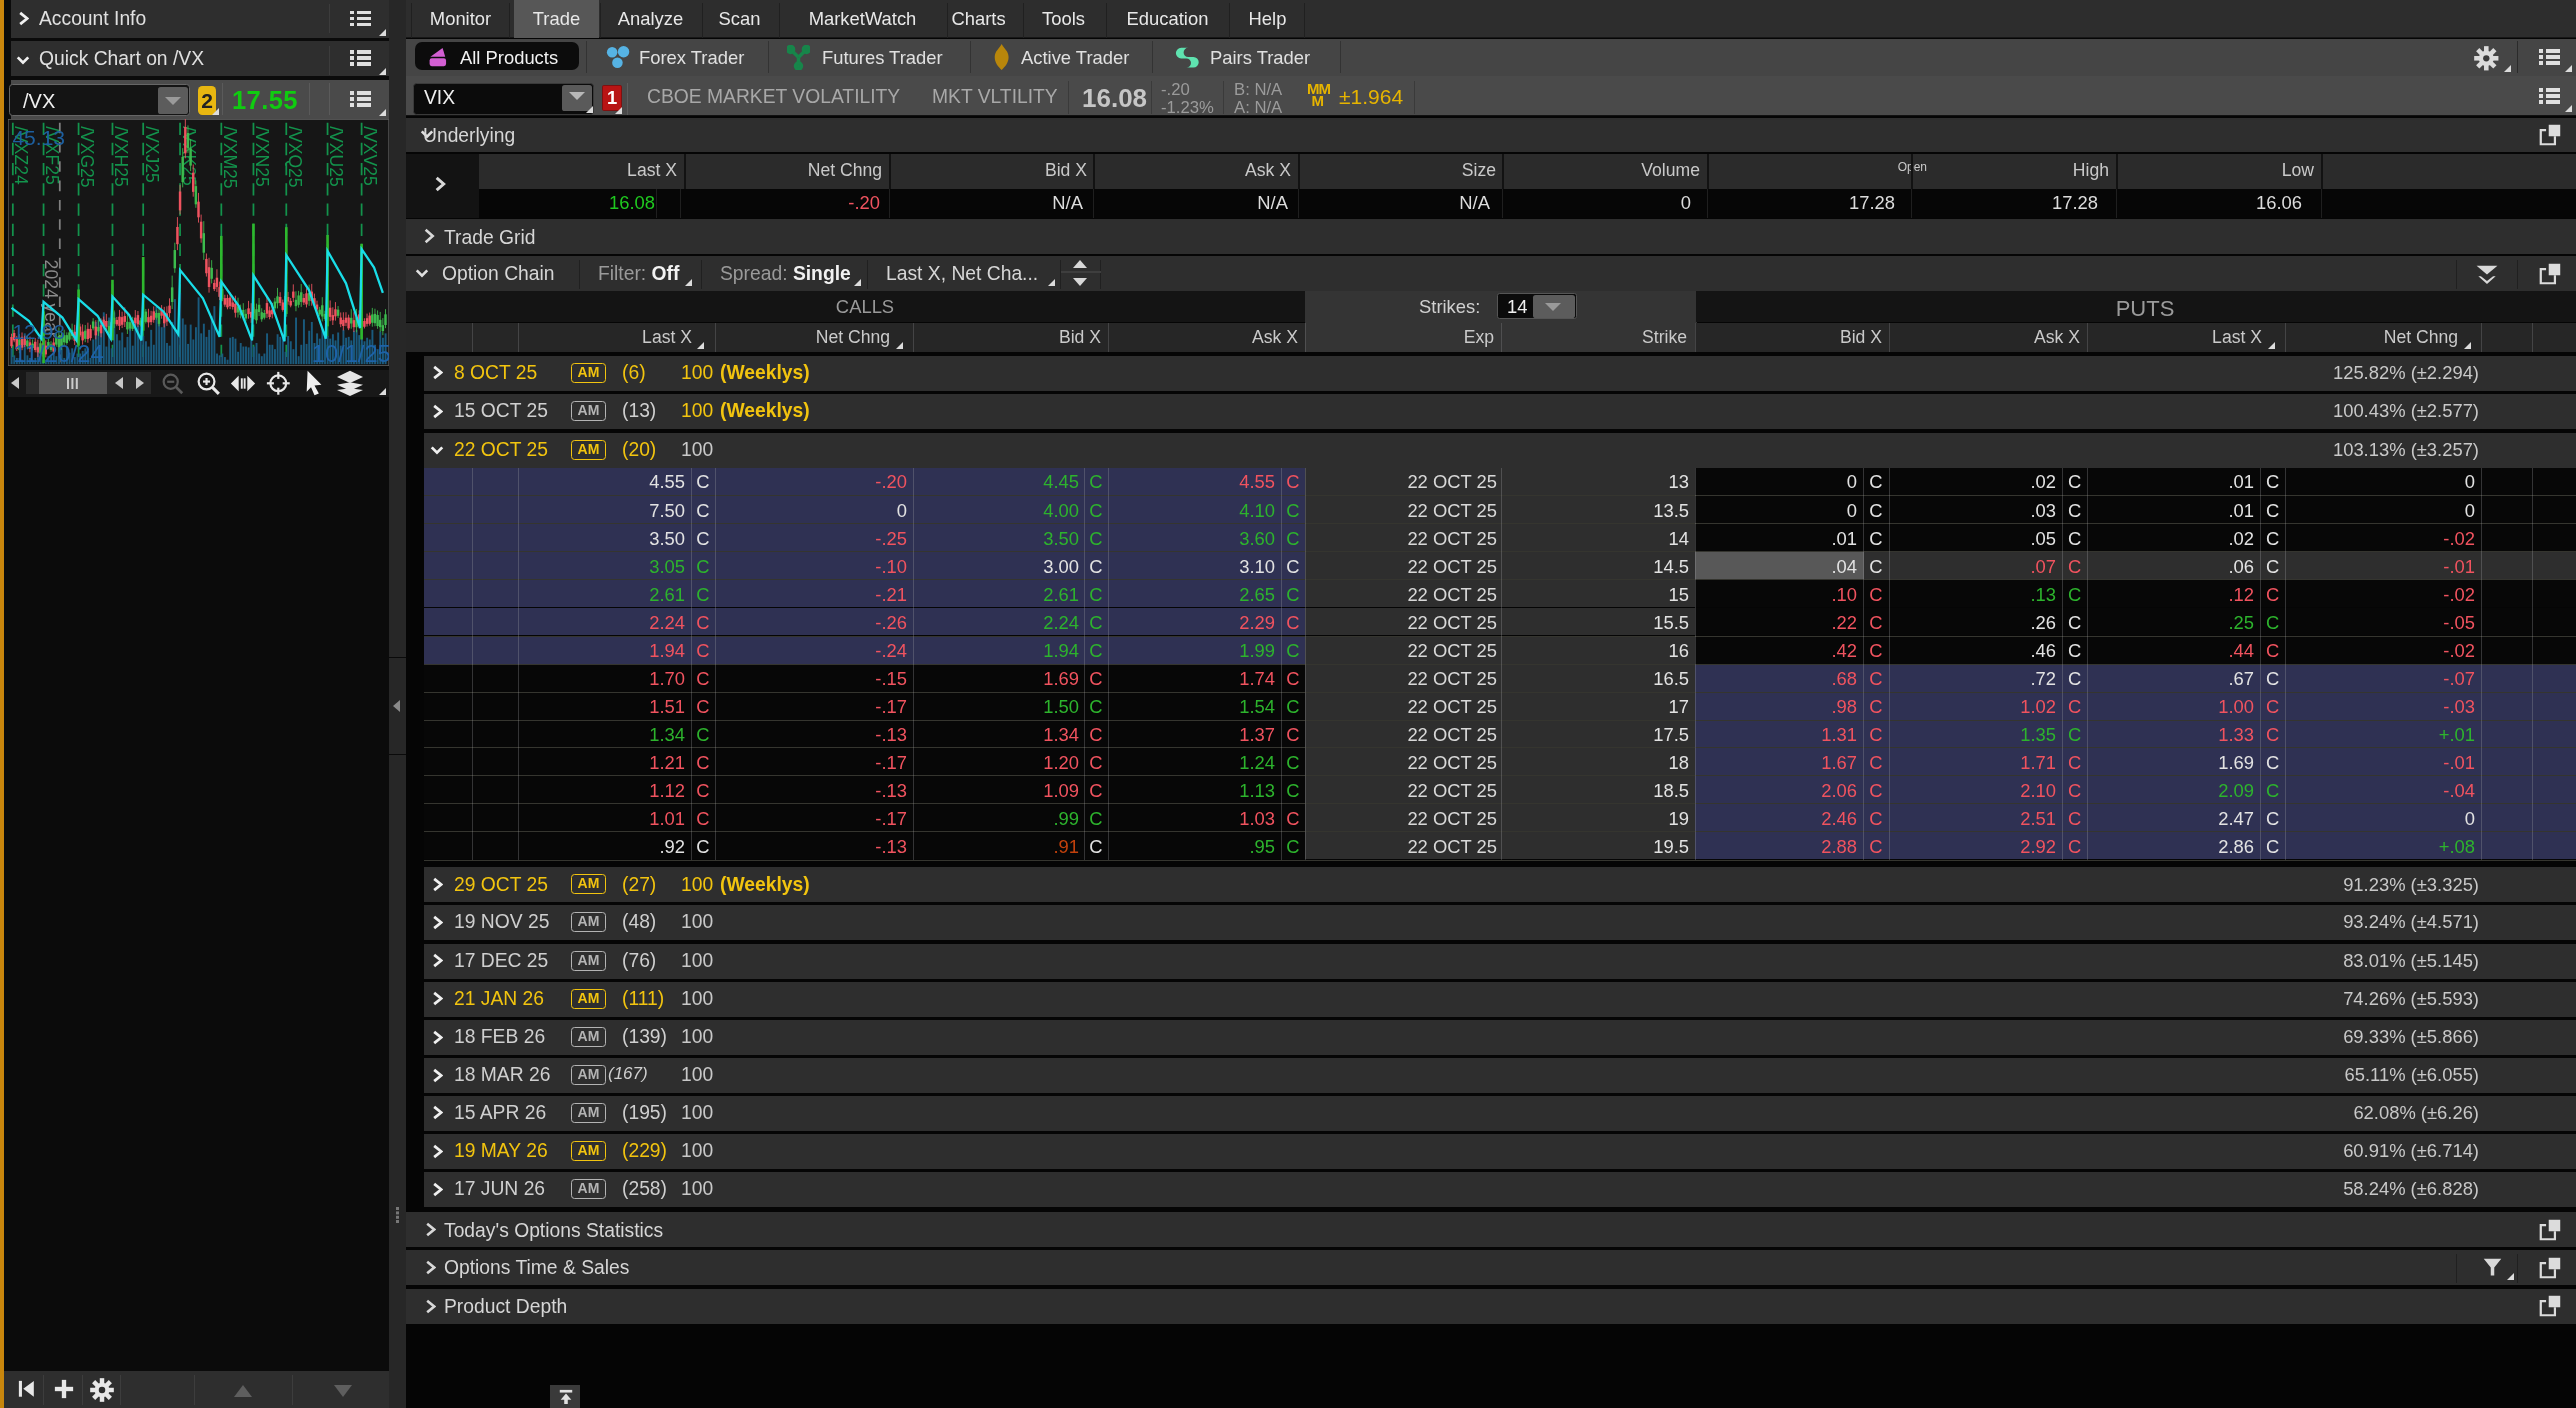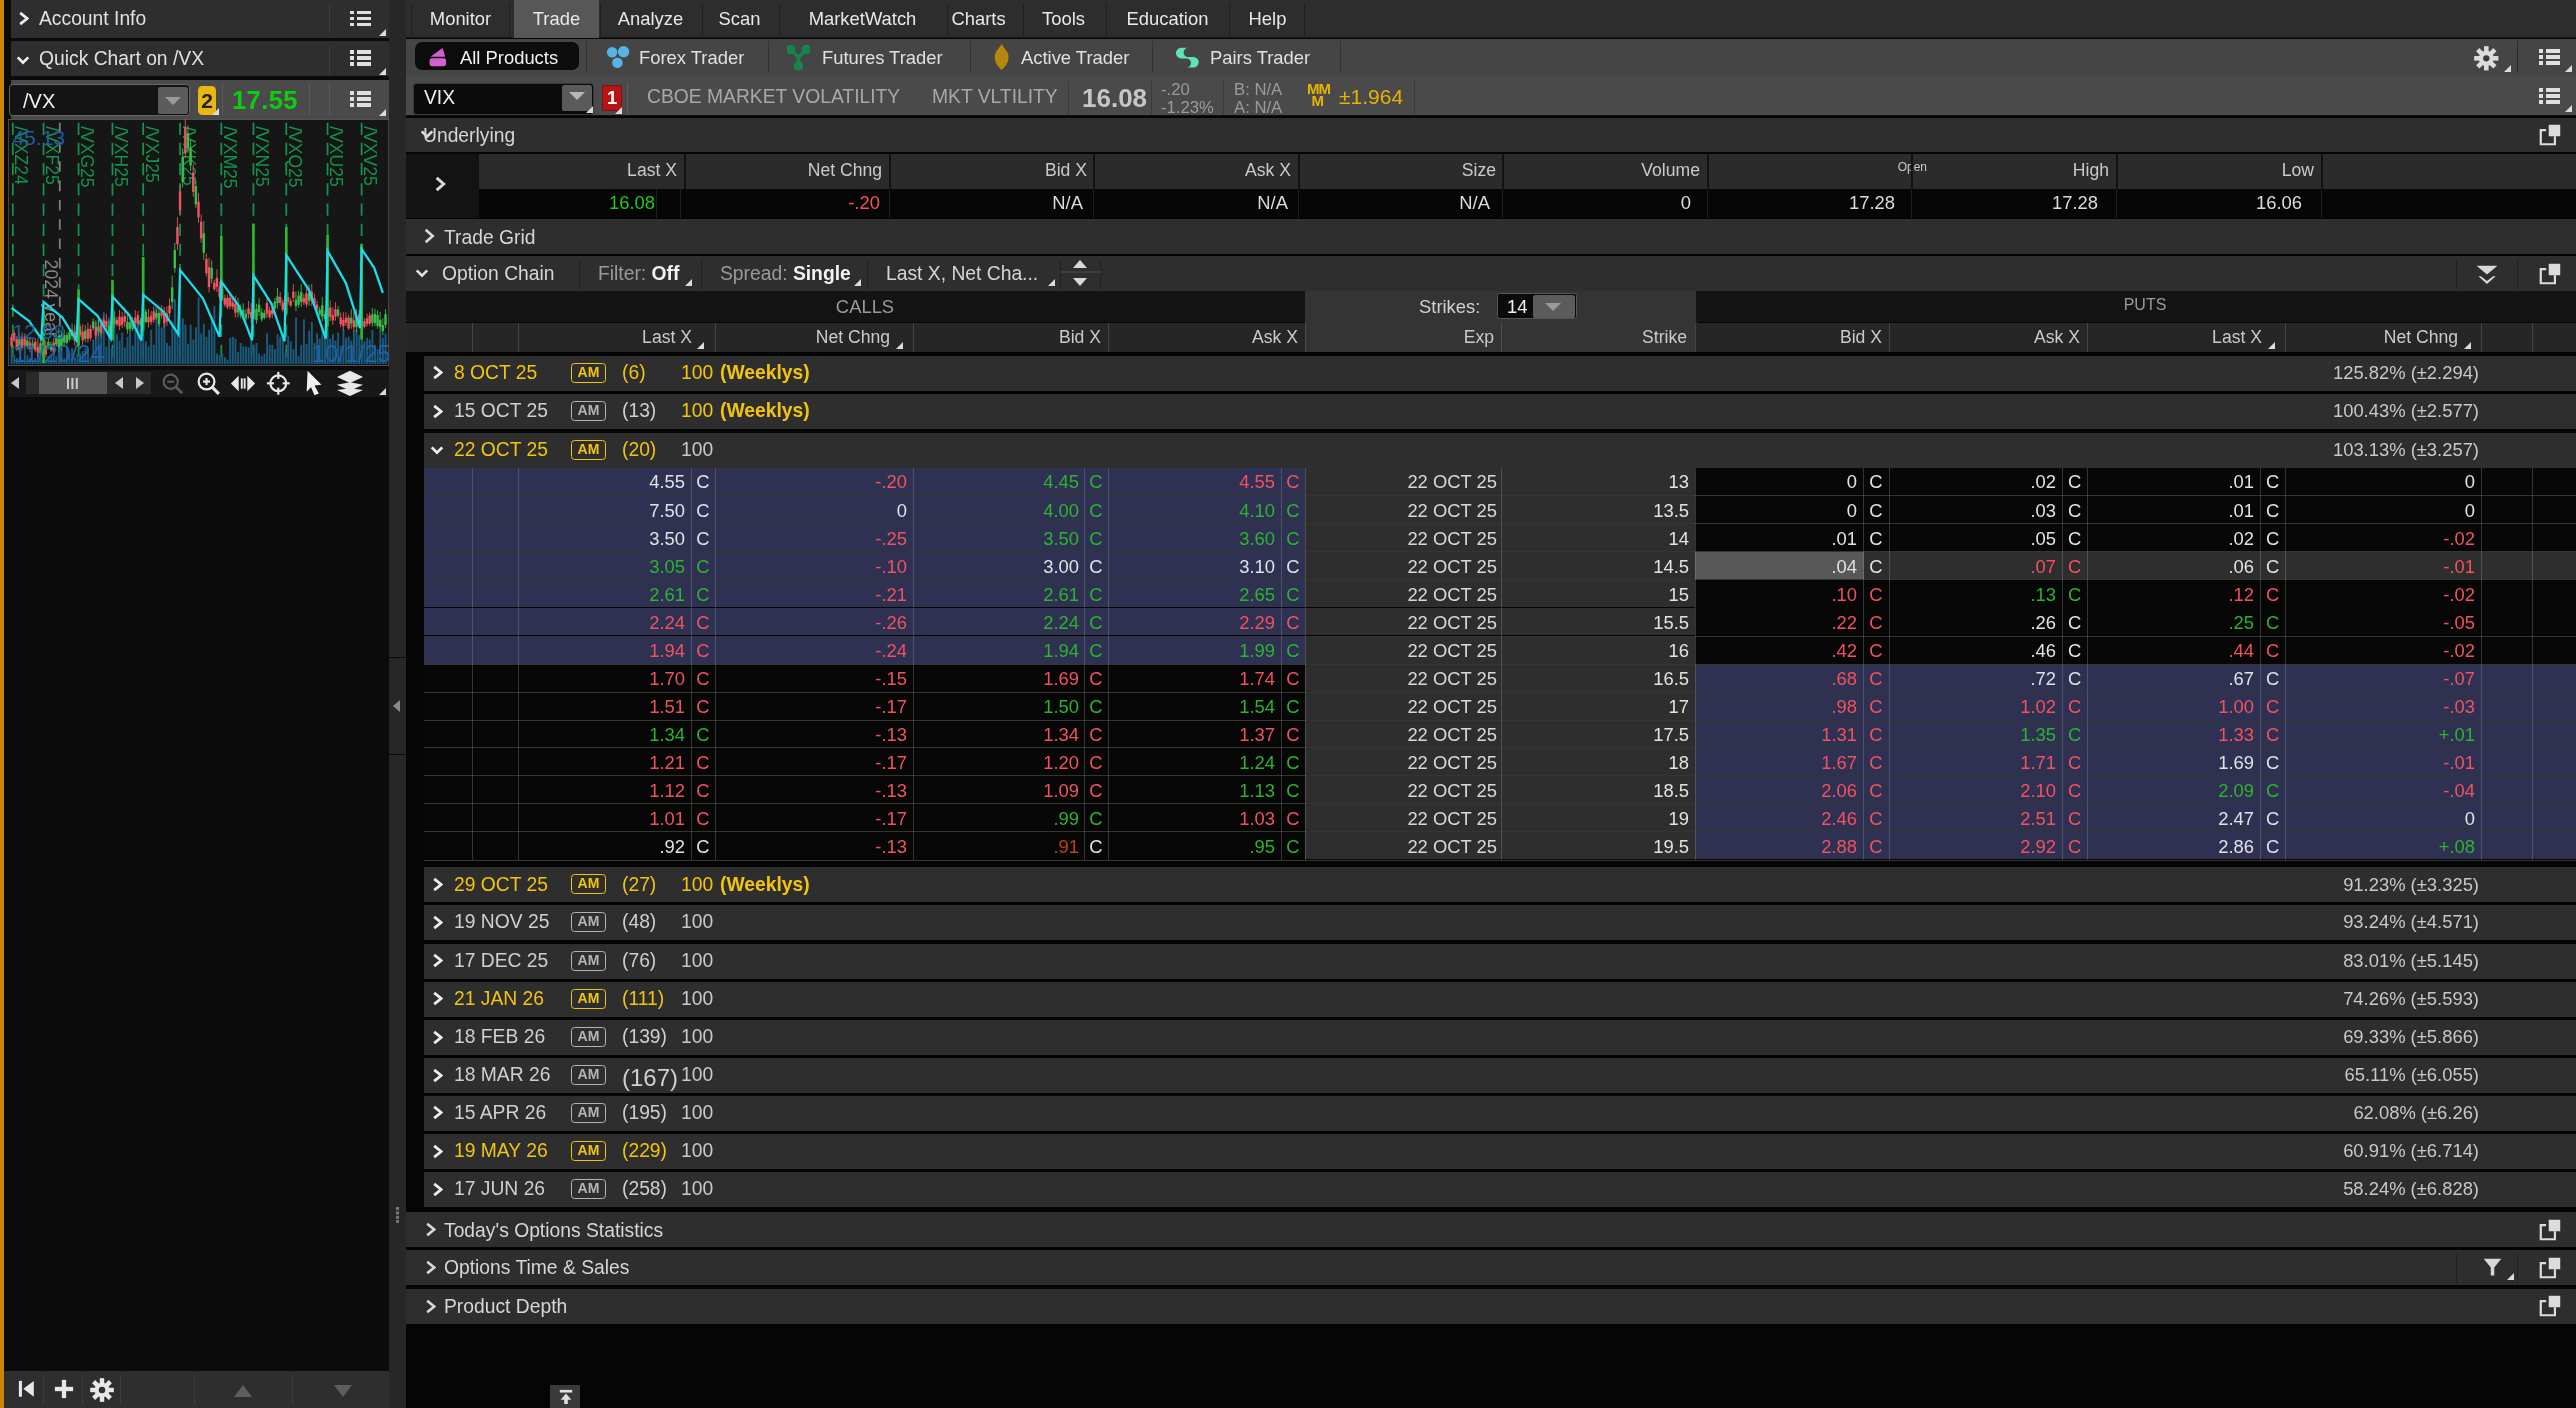--- a/index.html
+++ b/index.html
@@ -211,21 +211,21 @@
     <path d="M5 15 L15 24 L25 15 L22 15 L15 20.5 L8 15 Z" fill="#d8d8d8"></path>
   </svg>
 <svg class="abs" style="left:2539px;top:262px;" width="23" height="23" viewBox="0 0 26 26">
     <rect x="11" y="2" width="13" height="13" fill="#dcdcdc"></rect>
     <path d="M8 8 L2 8 L2 24 L18 24 L18 15" stroke="#dcdcdc" stroke-width="2.5" fill="none"></path>
   </svg>
 <div class="abs" style="left:406px;top:291px;width:899px;height:31px;background:#141414;"></div>
 <div class="abs" style="left:1305px;top:291px;width:392px;height:61px;background:#343434;"></div>
 <div class="abs" style="left:1696px;top:291px;width:880px;height:31px;background:#141414;"></div>
 <div class="abs" style="left:777px;top:296px;width:176px;text-align:center;font-size:18.4px;color:#9a9a9a;">CALLS</div>
-<div class="abs" style="left:2057px;top:296px;width:176px;text-align:center;font-size:16px;color:#9a9a9a;">PUTS</div>
+<div class="abs" style="left:2057px;top:296px;width:176px;text-align:center;font-size:22px;color:#9a9a9a;">PUTS</div>
 <div class="abs" style="left:1419px;top:296px;font-size:18.4px;color:#d0d0d0;">Strikes:</div>
 <div class="abs" style="left:1497px;top:293px;width:80px;height:25.5px;background:#0b0b0b;border:0.9px solid #555;border-radius:2.6px;"></div>
 <div class="abs" style="left:1507px;top:296px;font-size:18.4px;color:#f0f0f0;">14</div>
 <div class="abs" style="left:1533px;top:295px;width:42px;height:23px;background:#5c5c5c;border-radius:2.6px;"></div>
 <div class="abs" style="left:1545px;top:303px;width:0;height:0;border-left:8.8px solid transparent;border-right:8.8px solid transparent;border-top:8.8px solid #9a9a9a;"></div>
 <div class="abs" style="left:406px;top:323px;width:2170px;height:29px;background:#262626;"></div>
 <div class="abs" style="left:1305px;top:323px;width:390px;height:29px;background:#343434;"></div>
 <div class="abs r" style="left:522px;top:327px;width:170px;font-size:17.6px;color:#cacaca;">Last X</div>
 <div class="cornersm" style="left:697px;top:342px;"></div>
 <div class="abs r" style="left:720px;top:327px;width:170px;font-size:17.6px;color:#cacaca;">Net Chng</div>
@@ -627,21 +627,21 @@
 <div class="abs" style="left:571px;top:1027px;width:35px;height:20px;border:1.8px solid #b4b4b4;border-radius:3.5px;color:#b4b4b4;font-size:14px;font-weight:bold;text-align:center;line-height:17.6px;">AM</div>
 <div class="abs" style="left:622px;top:1026px;font-size:19.3px;color:#cfcfcf;">(139)</div>
 <div class="abs" style="left:681px;top:1026px;font-size:19.3px;color:#c8c8c8;">100</div>
 <div class="abs r" style="left:2195px;top:1026px;width:284px;font-size:18.4px;color:#c8c8c8;">69.33% (±5.866)</div>
 <div class="abs" style="left:424px;top:1058px;width:2152px;height:35px;background:#2e2e2e;"></div>
 <div class="abs" style="left:432px;top:1068px;"><svg width="11.4" height="15" viewBox="0 0 13 17">
       <path d="M2.5 2 L10.5 8.5 L2.5 15" stroke="#f0f0f0" stroke-width="3.2" fill="none"></path>
     </svg></div>
 <div class="abs" style="left:454px;top:1064px;font-size:19.3px;color:#cfcfcf;">18 MAR 26</div>
 <div class="abs" style="left:571px;top:1065px;width:35px;height:20px;border:1.8px solid #b4b4b4;border-radius:3.5px;color:#b4b4b4;font-size:14px;font-weight:bold;text-align:center;line-height:17.6px;">AM</div>
-<div class="abs" style="left:622px;top:1064px;font-size:24px;color:#cfcfcf;">(167)</div>
+<div class="abs" style="left:608px;top:1064px;font-size:17px;color:#cfcfcf;font-style:italic;">(167)</div>
 <div class="abs" style="left:681px;top:1064px;font-size:19.3px;color:#c8c8c8;">100</div>
 <div class="abs r" style="left:2195px;top:1064px;width:284px;font-size:18.4px;color:#c8c8c8;">65.11% (±6.055)</div>
 <div class="abs" style="left:424px;top:1096px;width:2152px;height:35px;background:#2e2e2e;"></div>
 <div class="abs" style="left:432px;top:1105px;"><svg width="11.4" height="15" viewBox="0 0 13 17">
       <path d="M2.5 2 L10.5 8.5 L2.5 15" stroke="#f0f0f0" stroke-width="3.2" fill="none"></path>
     </svg></div>
 <div class="abs" style="left:454px;top:1102px;font-size:19.3px;color:#cfcfcf;">15 APR 26</div>
 <div class="abs" style="left:571px;top:1103px;width:35px;height:20px;border:1.8px solid #b4b4b4;border-radius:3.5px;color:#b4b4b4;font-size:14px;font-weight:bold;text-align:center;line-height:17.6px;">AM</div>
 <div class="abs" style="left:622px;top:1102px;font-size:19.3px;color:#cfcfcf;">(195)</div>
 <div class="abs" style="left:681px;top:1102px;font-size:19.3px;color:#c8c8c8;">100</div>

